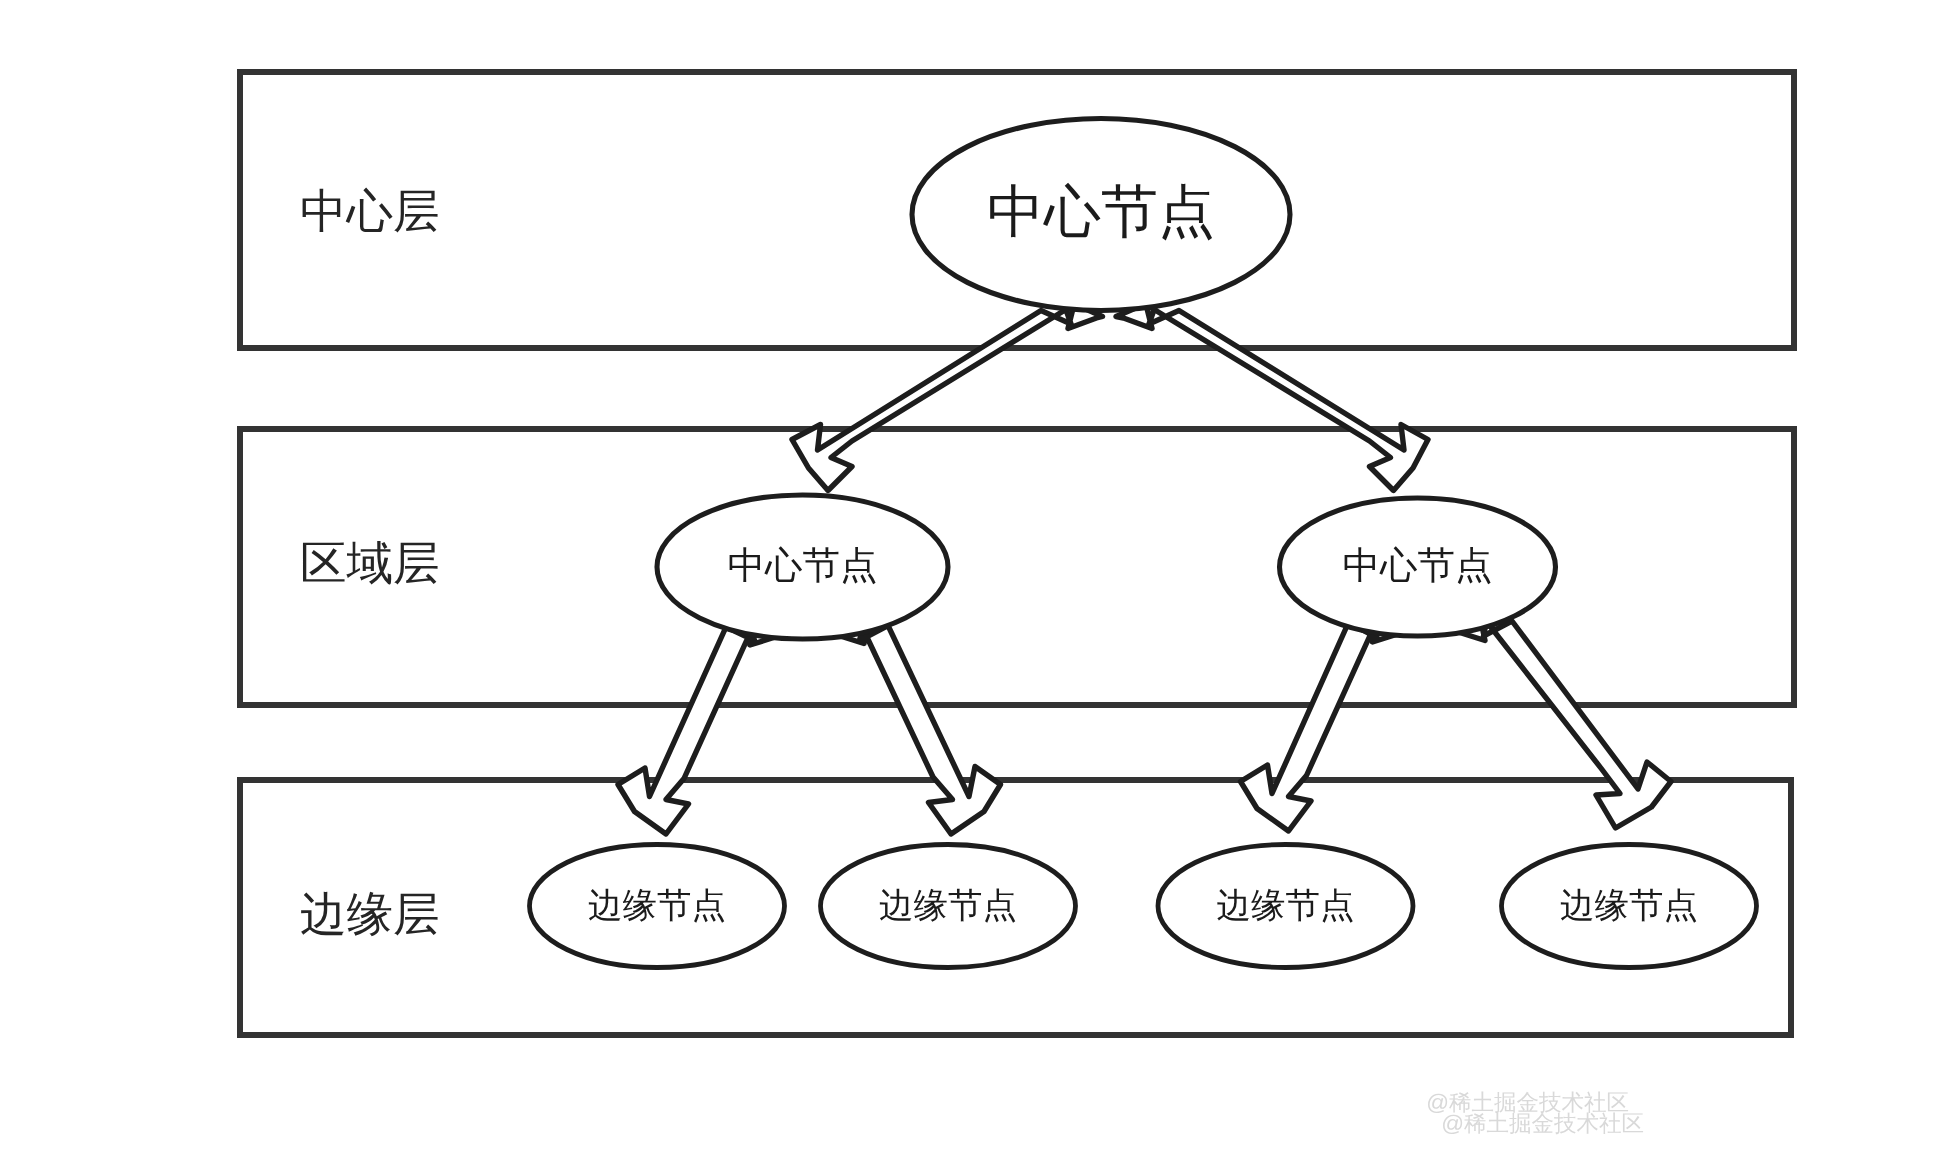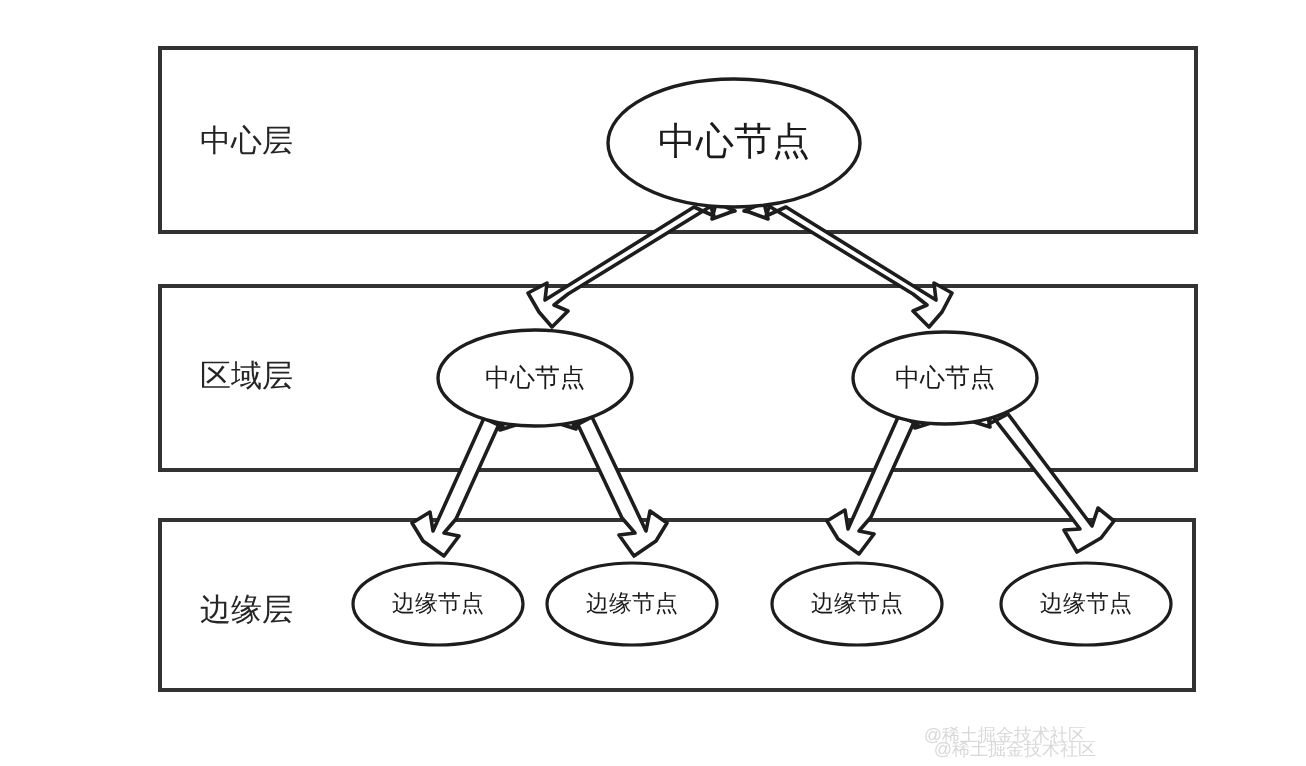--- a/index.html
+++ b/index.html
@@ -25,21 +25,21 @@
   .node-label{
     font-family:"Liberation Sans","DejaVu Sans",sans-serif;
     fill:#1b1b1b;text-anchor:middle;dominant-baseline:middle;font-weight:500;
   }
   .node-label.big{font-size:38px;}
   .node-label.mid{font-size:25px;}
   .node-label.small{font-size:23px;}
   .arrow-shape{fill:#ffffff;stroke:#1d1d1d;stroke-width:3.6;stroke-linejoin:round;stroke-linecap:round;}
   .watermark{
     position:absolute;right:6px;bottom:8px;
-    color:#d9d9d9;font-size:18px;line-height:17px;
+    color:#d9d9d9;font-size:15px;line-height:17px;
     font-family:"Liberation Sans","DejaVu Sans",sans-serif;
     white-space:nowrap;pointer-events:none;user-select:none;
   }
   .watermark .wm2{ margin-left:10px; display:block; margin-top:-3px;}
 </style>
 </head>
 <body>
 
 <div id="diagram-root">
 

